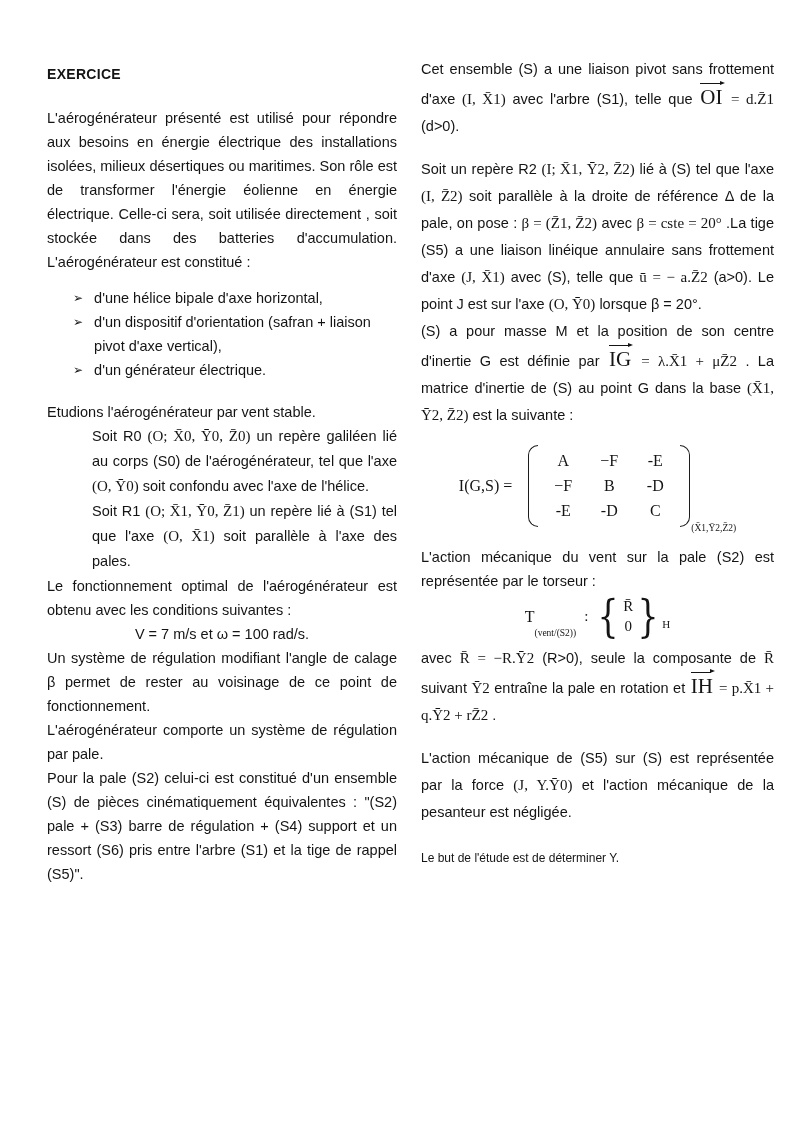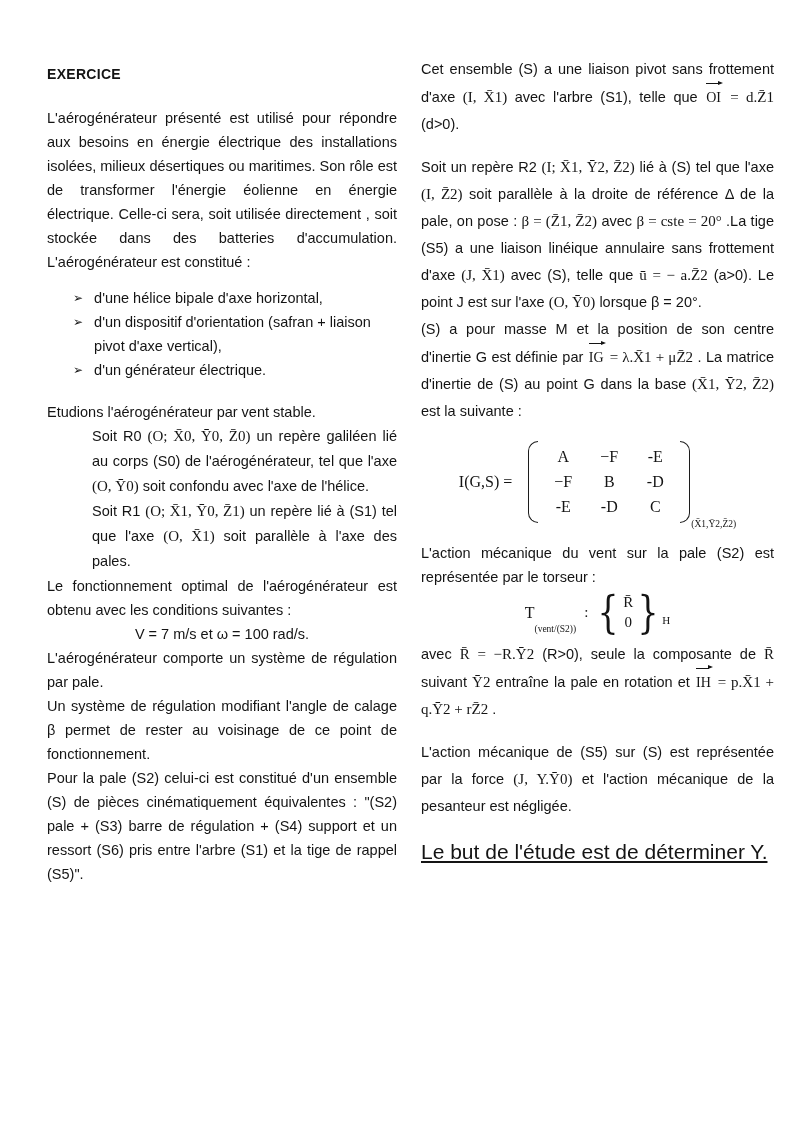--- a/index.html
+++ b/index.html
@@ -17,37 +17,37 @@
 
   .title { font-size:14px; font-weight:bold; margin:0 0 24px 0; letter-spacing:.3px; }
 
   p { margin:0; font-size:14.5px; line-height:24px; text-align:justify; }
   .lh25 { line-height:25px;margin-left:45px; }
   .lh27 { line-height:27px; }
 
   .math { font-family:"Liberation Serif", "DejaVu Serif", serif; font-size:15px; }
 
   
-  .vec { position:relative; display:inline-block; padding:1px 2px 0 1px; font-family:"Liberation Serif", serif; font-size:14px; }
+  .vec { position:relative; display:inline-block; padding:1px 2px 0 1px; font-family:"Liberation Serif", serif; font-size:21px; }
   .vec::before { content:""; position:absolute; left:1px; right:4px; top:0px; border-top:1.3px solid #141414; }
   .vec::after  { content:""; position:absolute; right:0; top:-2.5px; width:0; height:0;
                  border-left:5px solid #141414; border-top:2.6px solid transparent; border-bottom:2.6px solid transparent; }
 
   .mb12 { margin-bottom:12px; }
   .mb16 { margin-bottom:16px; }
   .mt16 { margin-top:16px; }
   .mt20 { margin-top:20px; }
 
   ul.bullets { list-style:none; margin:12px 0 18px 0; padding:0 0 0 26px; }
   ul.bullets li { display:flex; gap:11px; font-size:14.5px; line-height:24px; text-align:left; }
   .blt { font-size:12px; line-height:24px; flex:0 0 auto; }
 
   .center { text-align:center; }
 
-  .goal { text-decoration:underline; font-size:21px; text-align:left; }
+  .goal { font-size:12px; text-align:left; }
 
   
   .matrix-wrap { display:flex; align-items:center; justify-content:center; margin:16px 0 18px 0; }
   .mlabel { font-family:"Liberation Serif", serif; font-size:16px; margin-right:16px; }
   .paren { width:9px; align-self:stretch; }
   .paren.pl { border-left:1.4px solid #1c1c1c; border-top:1.4px solid #1c1c1c; border-bottom:1.4px solid #1c1c1c; border-radius:13px 0 0 13px; }
   .paren.pr { border-right:1.4px solid #1c1c1c; border-top:1.4px solid #1c1c1c; border-bottom:1.4px solid #1c1c1c; border-radius:0 13px 13px 0; }
   .mgrid { display:grid; grid-template-columns:repeat(3,46px); row-gap:7px; padding:7px 2px; text-align:center;
            font-family:"Liberation Serif", serif; font-size:16px; }
   .mbasis { font-family:"Liberation Serif", serif; font-size:9.5px; align-self:flex-end; margin:0 0 -6px 1px; }
@@ -85,22 +85,22 @@
         <span class="blt">➢</span>
         <span>d'un générateur électrique.</span>
       </li>
     </ul>
 
     <p>Etudions l'aérogénérateur par vent stable.</p>
     <p class="lh25"><span>Soit  R0 </span><span class="math">(O; X̄0, Ȳ0, Z̄0)</span><span> un repère galiléen lié au corps (S0) de l'aérogénérateur, tel que l'axe </span><span class="math">(O, Ȳ0)</span><span> soit confondu avec l'axe de l'hélice.</span></p>
     <p class="lh25"><span>Soit R1 </span><span class="math">(O; X̄1, Ȳ0, Z̄1)</span><span> un repère lié à (S1) tel que l'axe </span><span class="math">(O, X̄1)</span><span> soit parallèle à l'axe des pales.</span></p>
     <p>Le fonctionnement optimal de l'aérogénérateur est obtenu avec les conditions suivantes :</p>
     <p class="center">V = 7 m/s et  ω = 100 rad/s.</p>
+    <p>Un système de régulation modifiant l'angle de calage β permet de rester au voisinage de ce point de fonctionnement.</p>
     <p>L'aérogénérateur comporte un système de régulation par pale.</p>
-    <p>Un système de régulation modifiant l'angle de calage β permet de rester au voisinage de ce point de fonctionnement.</p>
     <p>Pour la pale (S2) celui-ci est constitué d'un ensemble (S) de pièces cinématiquement équivalentes :  "(S2) pale + (S3) barre de régulation + (S4) support et un ressort (S6) pris entre l'arbre (S1) et la tige de rappel (S5)".</p>
   </div>
 
   <div class="col col-right">
     <p class="lh27 mb16"><span>Cet ensemble (S) a une liaison pivot sans frottement d'axe </span><span class="math">(I, X̄1)</span><span> avec l'arbre (S1), telle que </span><span class="vec">OI</span><span class="math"> = d.Z̄1</span><span> (d&gt;0).</span></p>
     <p class="lh27"><span>Soit un repère R2 </span><span class="math">(I; X̄1, Ȳ2, Z̄2)</span><span> lié à (S) tel que l'axe </span><span class="math">(I, Z̄2)</span><span> soit parallèle à la droite de référence Δ de la pale, on pose : </span><span class="math">β = (Z̄1, Z̄2)</span><span> avec </span><span class="math">β = cste = 20°</span><span> .La tige (S5) a une liaison linéique annulaire sans frottement d'axe </span><span class="math">(J, X̄1)</span><span> avec (S), telle que </span><span class="math">ū = − a.Z̄2</span><span> (a&gt;0). Le point J est sur l'axe </span><span class="math">(O, Ȳ0)</span><span> lorsque β = 20°.</span></p>
     <p class="lh27"><span>(S) a pour masse M et la position de son centre d'inertie G est définie par </span><span class="vec">IG</span><span class="math"> = λ.X̄1 + μZ̄2</span><span> . La matrice d'inertie de (S) au point G dans la base </span><span class="math">(X̄1, Ȳ2, Z̄2)</span><span> est la suivante :</span></p>
 
     <div class="matrix-wrap">
       <span class="mlabel">I(G,S) =</span>

